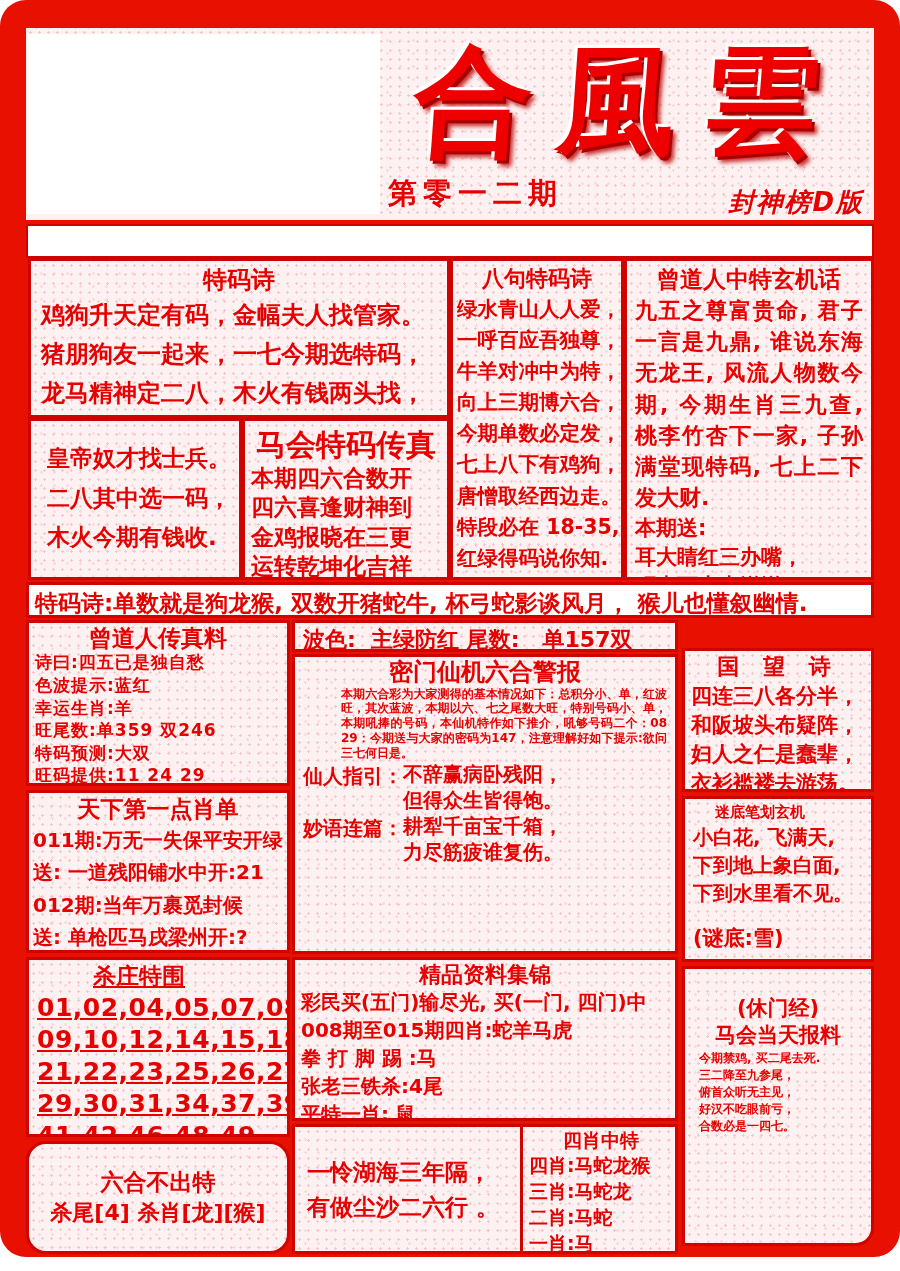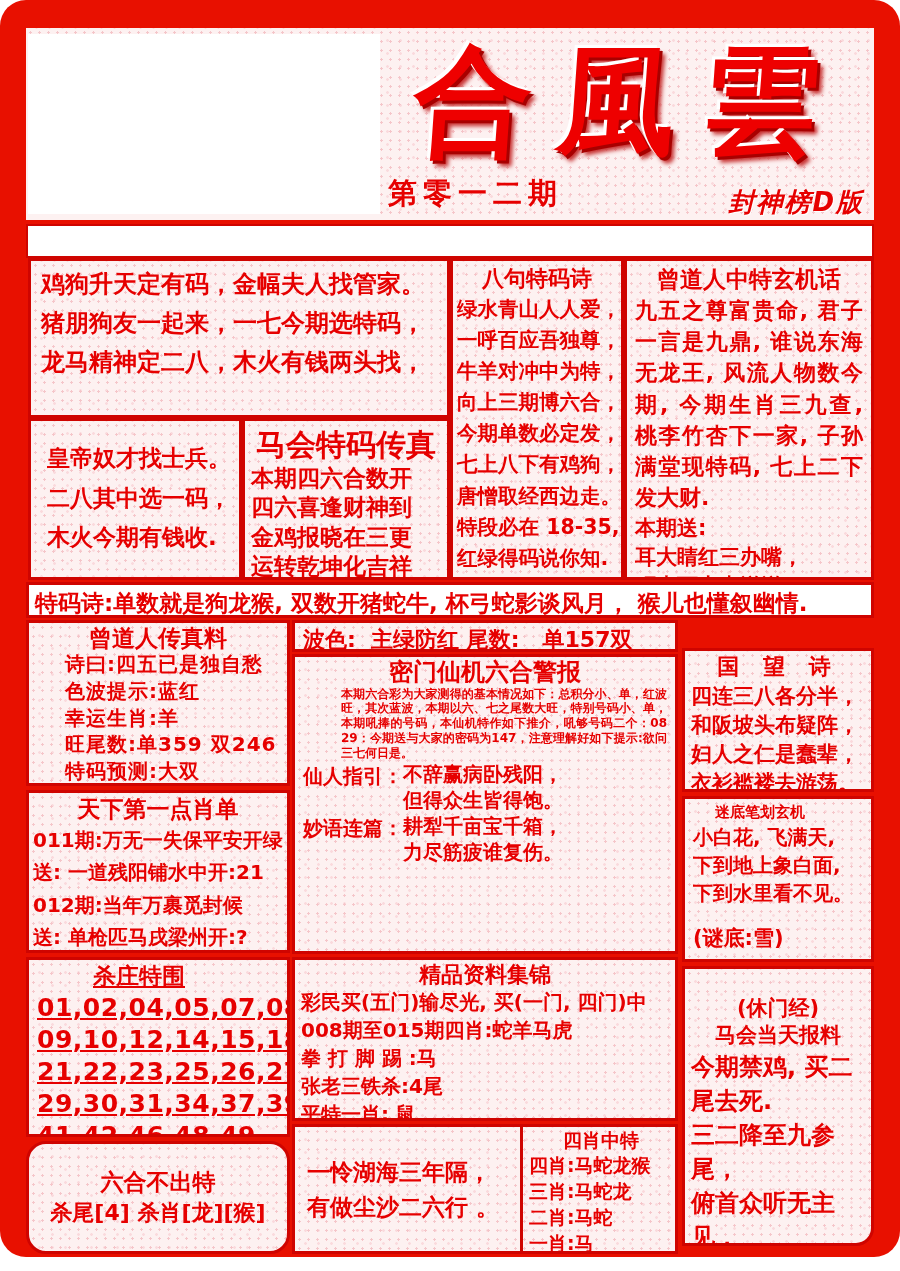--- a/index.html
+++ b/index.html
@@ -65,21 +65,21 @@
   .box-c .para{ font-size:22px; line-height:1.42; text-align:justify; }
   .box-c .line{ font-size:21px; line-height:1.4; }
 
   
   .divider{ left:26px; top:582px; width:848px; height:36px; padding:3px 6px; }
   .divider .line{ font-size:23px; white-space:nowrap; }
 
   
   .box-l1{ left:26px; top:620px; width:264px; height:166px; padding:2px 6px; }
   .box-l1 .sec-title{ font-size:23px; line-height:1.15; }
-  .box-l1 .line{ font-size:20px; line-height:1.33; letter-spacing:1px;margin-left:30px; }
+  .box-l1 .line{ font-size:17px; line-height:1.33; letter-spacing:1px; }
   .box-l2{ left:26px; top:790px; width:264px; height:163px; padding:2px 4px; }
   .box-l2 .sec-title{ font-size:23px; line-height:1.25; }
   .box-l2 .line{ font-size:20px; line-height:1.62; white-space:nowrap; }
   .box-l3{ left:26px; top:957px; width:264px; height:180px; padding:2px 8px;text-decoration:underline; }
   .box-l3 .sec-title{ text-align:left; padding-left:56px; font-size:23px; }
   .box-l3 .line{ font-size:25px; line-height:1.28; letter-spacing:0.5px; white-space:nowrap; }
   .box-l4{ left:26px; top:1141px; width:264px; height:113px; padding:24px 4px 0; text-align:center;border-radius:20px; }
   .box-l4 .sec-title{ font-size:23px; }
   .box-l4 .line{ font-size:22px; line-height:1.4; }
 
@@ -105,36 +105,37 @@
   
   .box-r1{ left:682px; top:648px; width:192px; height:144px; padding:2px 6px; }
   .box-r1 .sec-title{ font-size:22px; letter-spacing:8px; }
   .box-r1 .line{ font-size:21px; line-height:1.38; white-space:nowrap; }
   .box-r2{ left:682px; top:796px; width:192px; height:166px; padding:4px 8px; }
   .box-r2 .sec-title{ font-size:15px; text-align:left; padding-left:22px; }
   .box-r2 .line{ font-size:20px; line-height:1.42; white-space:nowrap; }
   .box-r2 .answer{ font-size:21px; margin-top:16px; }
   .box-r3{ left:682px; top:966px; width:192px; height:280px; padding:26px 6px 0; border-bottom-right-radius:18px; }
   .box-r3 .sec-title{ font-size:21px; line-height:1.3; }
-  .box-r3 .line{ font-size:24px; line-height:1.42; }
+  .box-r3 .line{ font-size:12px; line-height:1.42;margin-left:8px; }
 </style>
 </head>
 <body>
 
 <div class="red-frame"></div>
 
 <div class="panel banner">
   <div class="big-title">合風雲</div>
   <div class="white-cover"></div>
   <div class="issue">第零一二期</div>
   <div class="edition">封神榜D版</div>
 </div>
 <div class="panel white white-strip"></div>
 
 <div class="panel box-a1">
+  <div class="sec-title">特码诗</div>
   <div class="line">鸡狗升天定有码，金幅夫人找管家。</div>
   <div class="line">猪朋狗友一起来，一七今期选特码，</div>
   <div class="line">龙马精神定二八，木火有钱两头找，</div>
 </div>
 
 <div class="panel box-a2a">
   <div class="line">皇帝奴才找士兵。</div>
   <div class="line">二八其中选一码，</div>
   <div class="line">木火今期有钱收.</div>
 </div>

